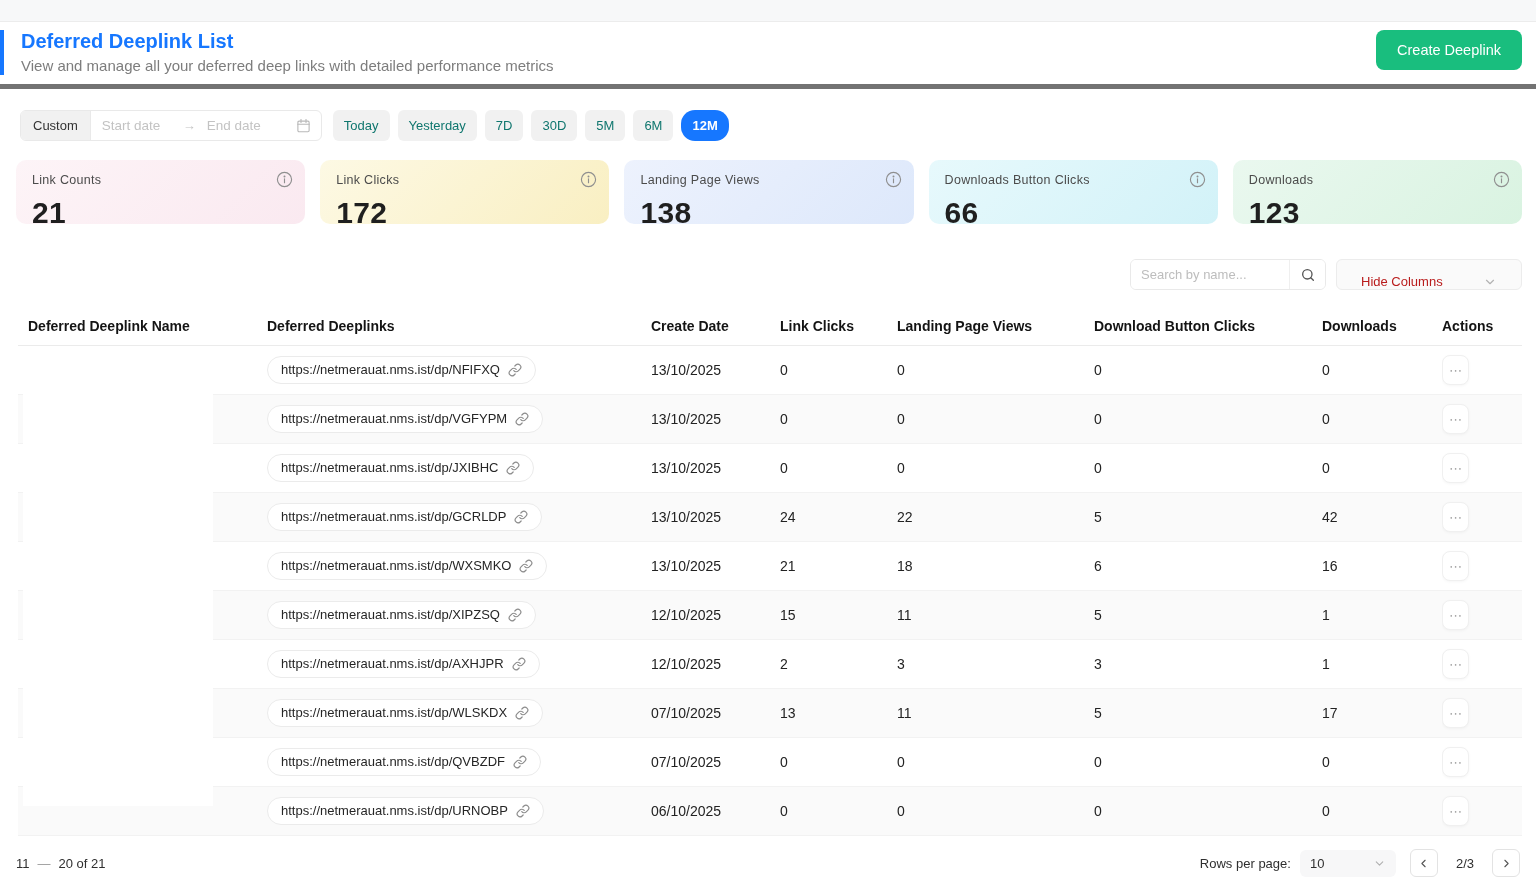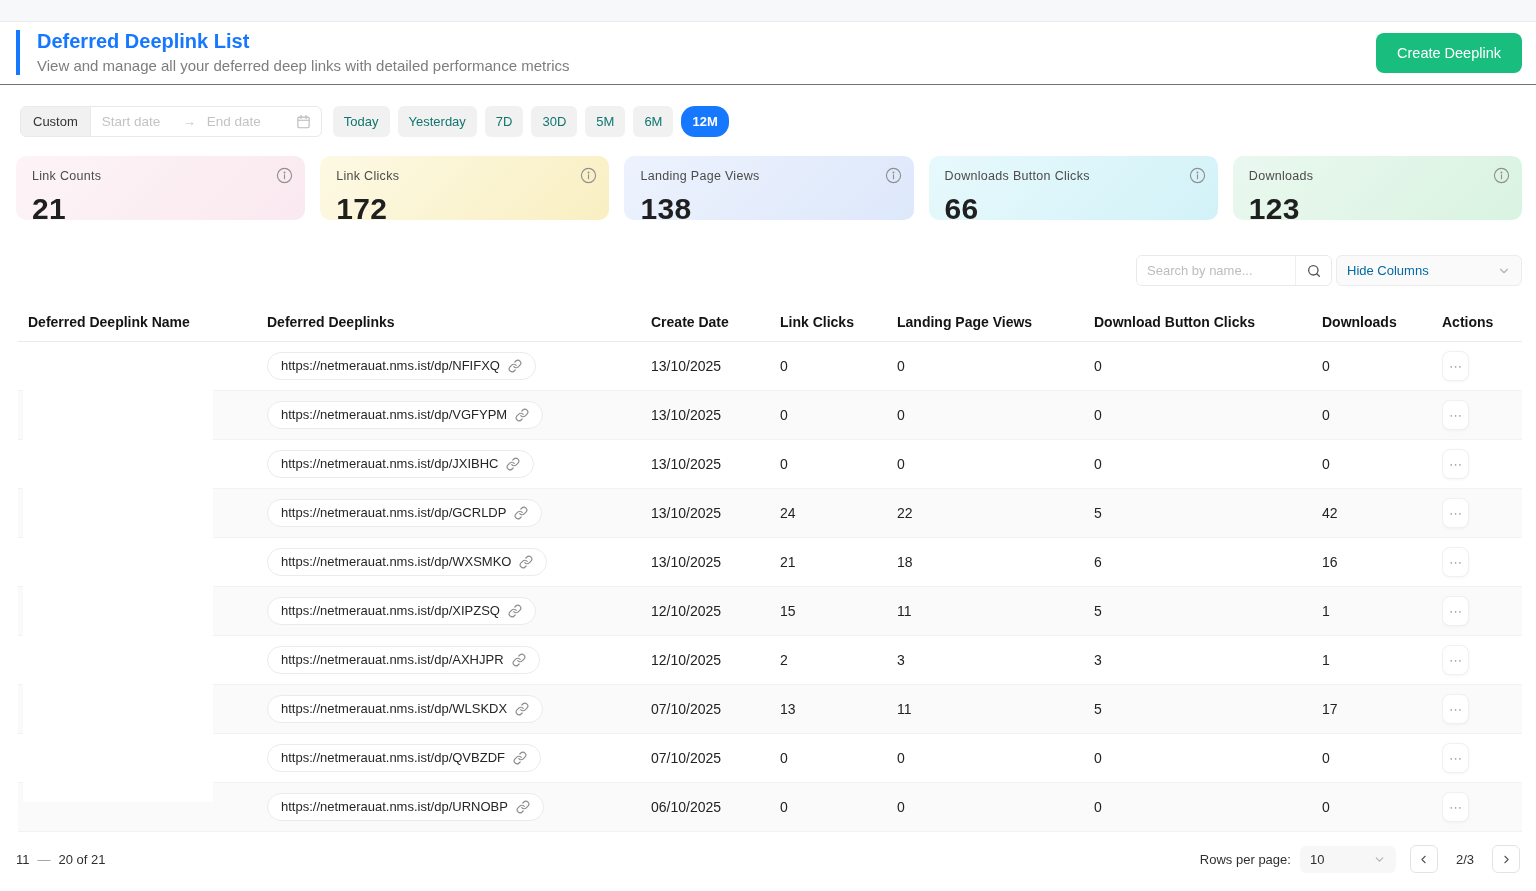--- a/index.html
+++ b/index.html
@@ -9,22 +9,22 @@
     background: #ffffff;
     font-family: "Liberation Sans", "DejaVu Sans", sans-serif;
     color: #222;
     overflow: hidden;
     position: relative;
   }
   .topstrip { height: 22px; background: #f7f8f9; border-bottom: 1px solid #ececec; }
 
   
   .page-header {
-    display: flex; align-items: center; justify-content: space-between;
-    padding: 8px 14px 9px 16px; border-bottom: 1px solid #737373; background: #fff;
+    display: flex; justify-content: space-between;
+    padding: 8px 14px 9px 0; border-bottom: 5px solid #737373; background: #fff;
   }
   .title-wrap { border-left: 4px solid #1677ff; padding-left: 17px; }
   .title { margin: 0; font-size: 20px; line-height: 23px; font-weight: 700; color: #1677ff; }
   .subtitle { margin: 3px 0 0; font-size: 15px; line-height: 19px; color: #7d7d7d; font-weight: 400; }
   .create-btn {
     background: #19be7e; color: #fff; border: none; border-radius: 8px;
     padding: 0 21px; height: 40px; font-size: 14.5px; font-weight: 400; cursor: pointer;
     font-family: inherit;
   }
 
@@ -57,38 +57,38 @@
   .card-label { font-size: 12.5px; color: #4b4b4b; font-weight: 500; letter-spacing: .3px; }
   .card-value { font-size: 30px; font-weight: 700; color: #1f1f1f; margin-top: 9px; letter-spacing: .3px; }
   .card-info { position: absolute; top: 11px; right: 12px; color: #8f8f8f; line-height: 0; }
   .card.c0 { background: linear-gradient(135deg, #fdf4f7 0%, #fae9f0 100%); }
   .card.c1 { background: linear-gradient(135deg, #fdf9e4 0%, #f9efc2 100%); }
   .card.c2 { background: linear-gradient(135deg, #edf2fd 0%, #dde8fb 100%); }
   .card.c3 { background: linear-gradient(135deg, #e7f9fc 0%, #d2f2f8 100%); }
   .card.c4 { background: linear-gradient(135deg, #eaf8ef 0%, #d9f3e1 100%); }
 
   
-  .tools { display: flex; justify-content: flex-end; align-items: center; gap: 4px; padding: 35px 14px 0; }
+  .tools { display: flex; justify-content: flex-end; align-items: center; gap: 10px; padding: 35px 14px 0; }
   .searchbox {
     display: flex; align-items: stretch; width: 196px; height: 31px;
     border: 1px solid #e9e9e9; border-radius: 6px; background: #fff; overflow: hidden;
   }
   .searchbox input {
     flex: 1; min-width: 0; border: none; outline: none; padding: 0 10px;
     font-size: 13px; color: #333; font-family: inherit;
   }
   .searchbox input::placeholder { color: #bdbdbd; }
   .search-btn {
     width: 36px; display: flex; align-items: center; justify-content: center;
     border: none; border-left: 1px solid #efefef; background: #fff; color: #555; cursor: pointer;
   }
   .hide-cols {
-    display: flex; align-items: center; justify-content: space-between; width: 186px; height: 31px;
-    border: 1px solid #ececec; background: #fafafa; border-radius: 6px; padding: 0 10px;
-    font-size: 13px; color: #0369a1; cursor: pointer;
+    display: flex; align-items: flex-end; justify-content: space-between; width: 186px; height: 31px;
+    border: 1px solid #ececec; background: #fafafa; border-radius: 6px; padding: 0 24px;
+    font-size: 13px; color: #b91c1c; cursor: pointer;
   }
   .hide-cols .chev { color: #b3b3b3; line-height: 0; }
 
   
   .table-wrap { position: relative; margin-top: 19px; }
   table { width: 1504px; margin: 0 14px 0 18px; border-collapse: collapse; table-layout: fixed; }
   col.w-name { width: 249px; } col.w-link { width: 384px; } col.w-date { width: 129px; }
   col.w-clicks { width: 117px; } col.w-views { width: 197px; } col.w-dbc { width: 228px; }
   col.w-dl { width: 120px; } col.w-act { width: 80px; }
   th {

